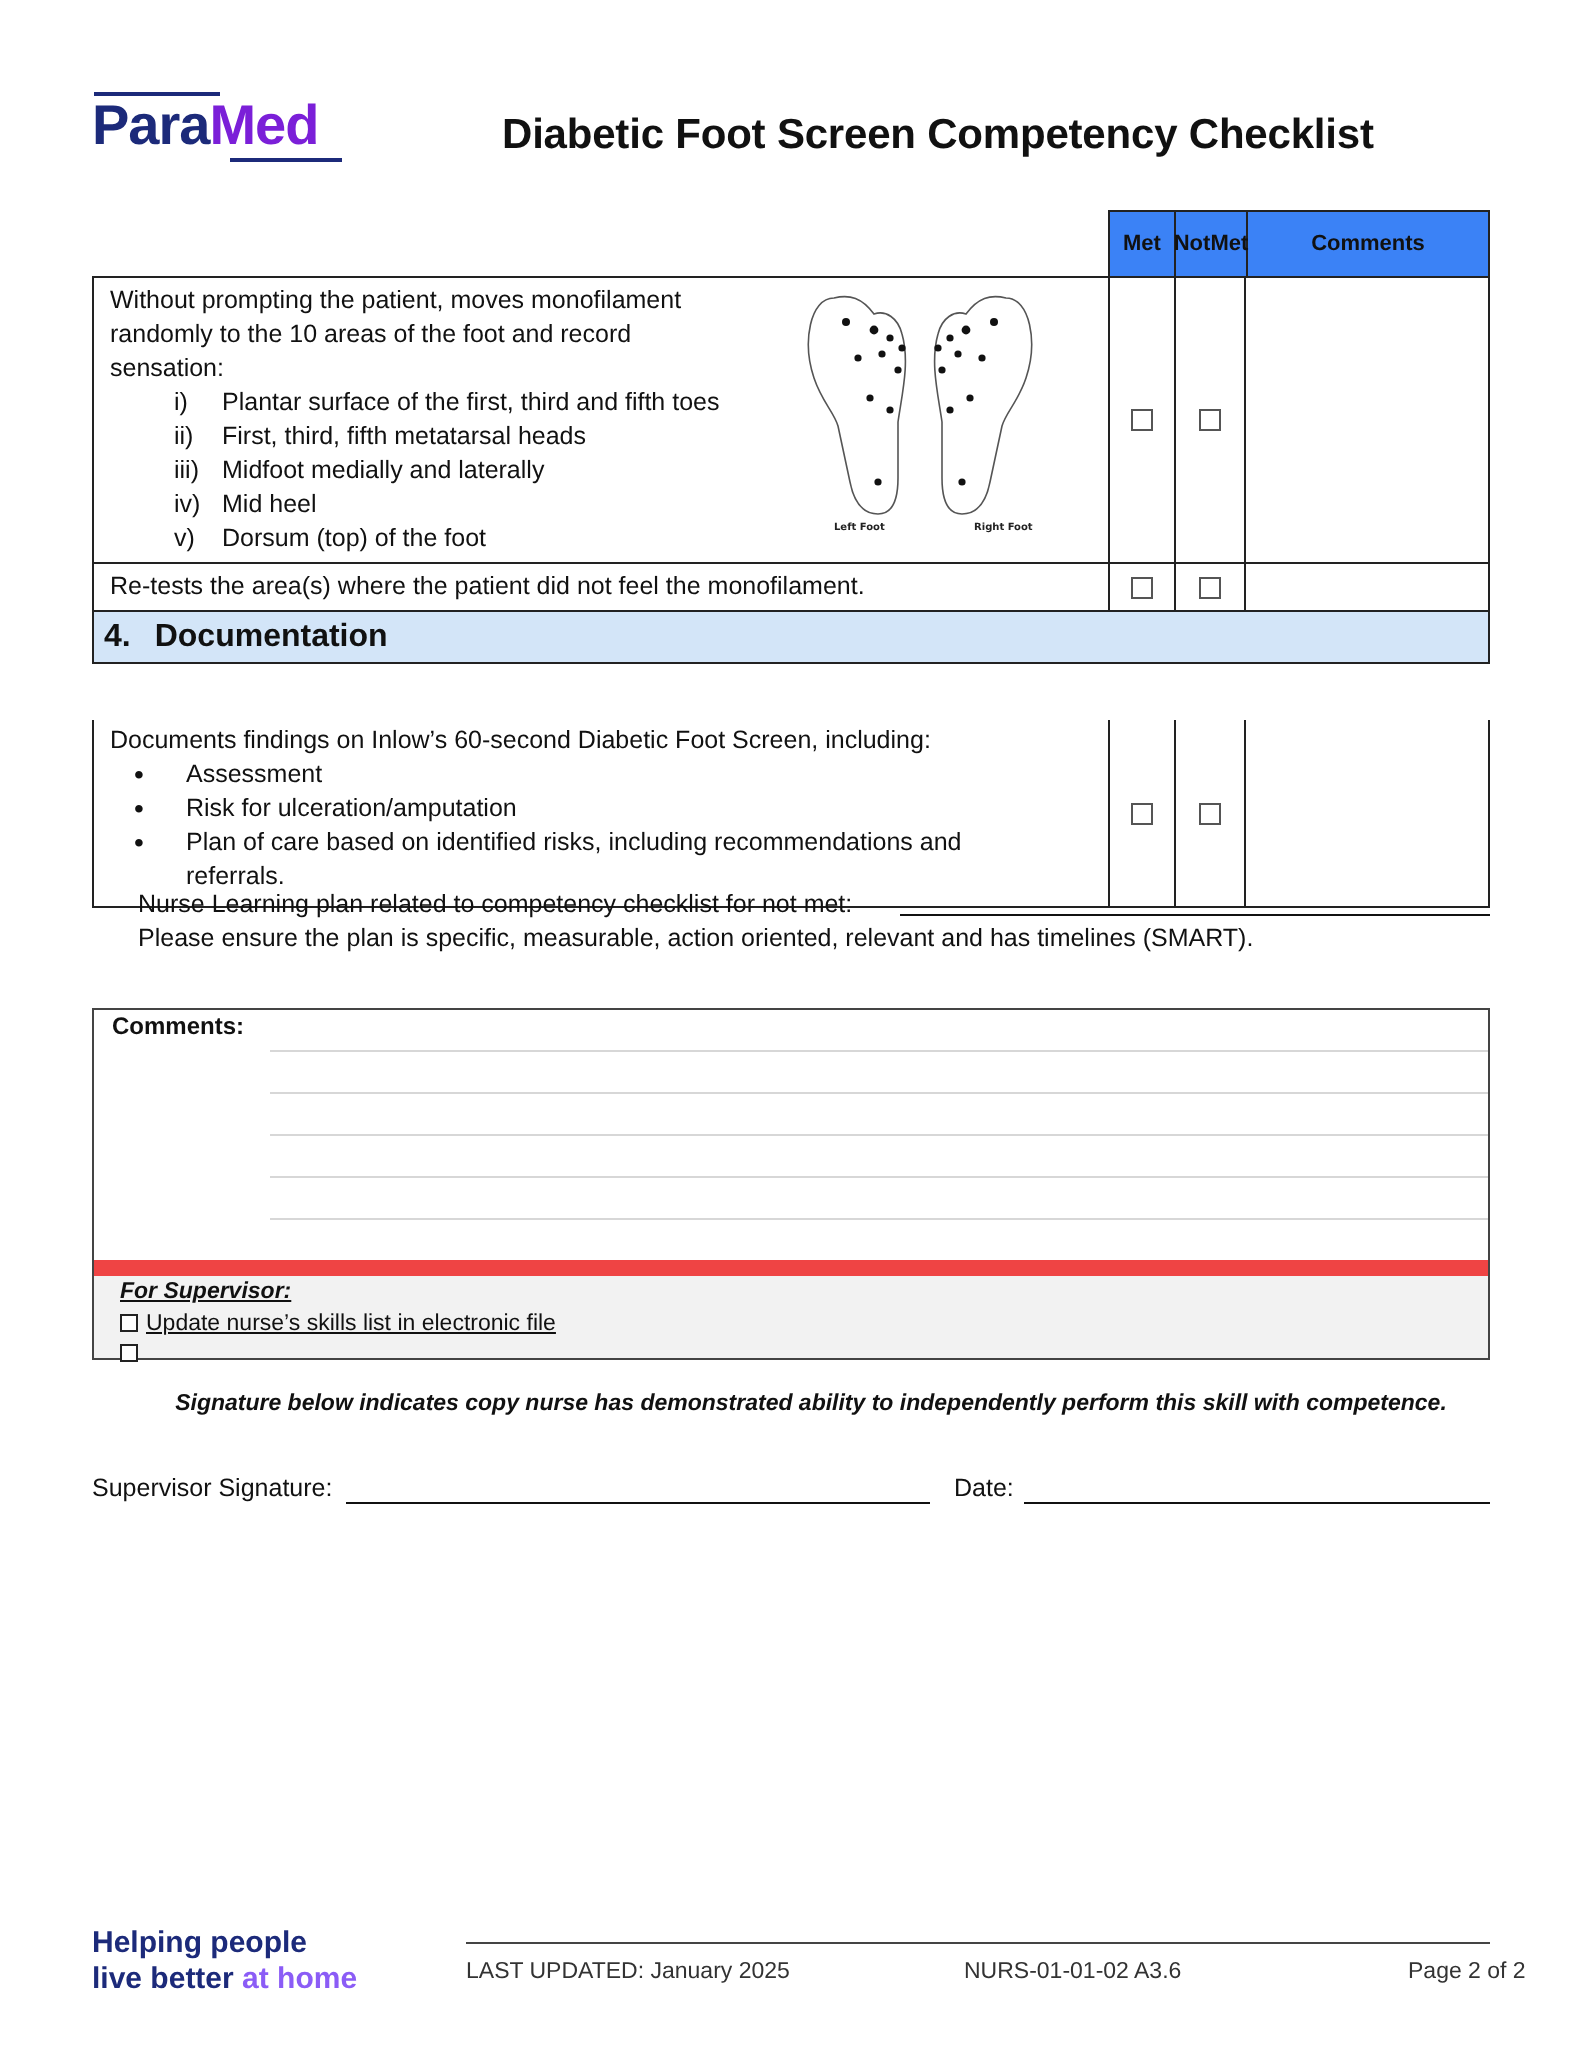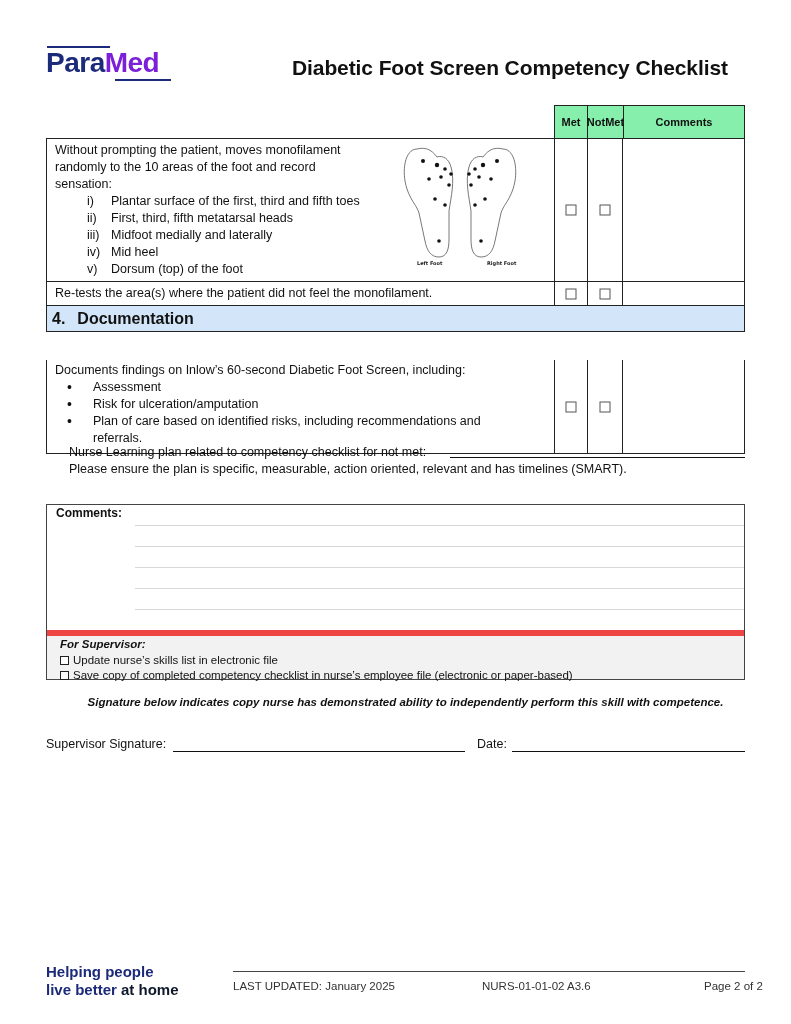--- a/index.html
+++ b/index.html
@@ -7,25 +7,25 @@
     body { position: relative; font-family: "Liberation Sans", sans-serif; color: #111; overflow: hidden; }
 
     
     .logo { position: absolute; left: 46px; top: 45px; width: 128px; height: 36px; }
     .logo .topline { position: absolute; left: 1px; top: 1px; width: 63px; height: 2px; background: #1c2a7a; }
     .logo .botline { position: absolute; left: 69px; top: 34px; width: 56px; height: 2px; background: #1c2a7a; }
     .logo .word { position: absolute; left: 0; top: 3px; font-size: 28px; font-weight: bold; letter-spacing: -0.5px; line-height: 30px; }
     .logo .para { color: #1c2a7a; }
     .logo .med { color: #7b1fd8; }
 
-    .doc-title { position: absolute; left: 251px; top: 56px; font-size: 21px; font-weight: bold; color: #111; letter-spacing: -0.1px; margin-left: 41px; }
+    .doc-title { position: absolute; left: 251px; top: 56px; font-size: 21px; font-weight: bold; color: #111; letter-spacing: -0.1px; }
 
     
     .tbl { position: absolute; left: 46px; top: 105px; width: 699px; }
-    .hdr-row { position: absolute; left: 508px; top: 0; width: 191px; height: 34px; background: #86efac; border: 1px solid #222; }
+    .hdr-row { position: absolute; left: 508px; top: 0; width: 191px; height: 34px; background: #3b82f6; border: 1px solid #222; }
     .hdr-cell { position: absolute; top: 0; height: 32px; display: flex; align-items: center; justify-content: center; text-align: center; font-size: 11px; font-weight: bold; line-height: 13px; }
     .hdr-met { left: 0; width: 33px; border-right: 1px solid #222; }
     .hdr-notmet { left: 33px; width: 36px; border-right: 1px solid #222; }
     .hdr-comments { left: 69px; width: 120px; }
 
     .row { position: absolute; left: 0; width: 699px; border: 1px solid #222; border-top: none; }
     .row .txt { position: absolute; left: 8px; font-size: 12.5px; line-height: 17px; }
     .row .c1, .row .c2 { position: absolute; top: 0; bottom: 0; border-left: 1px solid #222; }
     .row .c1 { left: 507px; width: 33px; }
     .row .c2 { left: 540px; width: 36px; border-right: 1px solid #222; }
@@ -44,32 +44,32 @@
     .foot-img { position: absolute; left: 348px; top: 2px; width: 130px; height: 126px; }
 
     
     .plan { position: absolute; left: 69px; top: 444px; font-size: 12.5px; line-height: 17px; }
     .plan-line { position: absolute; left: 450px; top: 457px; width: 295px; height: 1px; background: #111; }
 
     
     .cbox { position: absolute; left: 46px; top: 504px; width: 699px; height: 176px; border: 1px solid #444; padding-left: 48px; }
     .cbox .lbl { position: absolute; left: 9px; top: 1px; font-size: 12px; font-weight: bold; }
     .cline { position: absolute; left: 88px; right: 0; height: 1px; background: #d7d7d7; }
-    .sup { position: absolute; left: 0; top: 125px; width: 697px; height: 49px; background: #f2f2f2; border-top: 6px solid #ef4444; font-size: 11.5px; line-height: 15.5px; padding-left: 13px; padding-top: 1px; }
+    .sup { position: absolute; left: 0; top: 125px; width: 697px; height: 49px; background: #f2f2f2; border-top: 8px solid #ef4444; font-size: 11.5px; line-height: 15.5px; padding-left: 13px; padding-top: 1px; text-decoration: underline; }
     .sup .h { font-weight: bold; font-style: italic; }
     .sup .chk { display: inline-block; width: 9px; height: 9px; border: 1px solid #222; margin-right: 4px; vertical-align: -1px; background: #fff; }
 
     .sig-note { position: absolute; left: 0; width: 791px; top: 696px; text-align: center; font-size: 11.5px; font-weight: bold; font-style: italic; padding-left: 20px; }
 
     .sig-row { position: absolute; top: 737px; font-size: 12.5px; }
     .sig-line { position: absolute; height: 1px; background: #111; top: 751px; }
 
     
     .tagline { position: absolute; left: 46px; top: 963px; font-size: 15px; font-weight: bold; color: #1c2a7a; line-height: 18px; }
-    .tagline .accent { color: #0f172a; }
+    .tagline .accent { color: #8b5cf6; }
     .footer-rule { position: absolute; left: 233px; top: 971px; width: 512px; height: 1px; background: #444; }
     .footer-txt { position: absolute; top: 980px; font-size: 11.5px; color: #333; }
   </style>
 </head>
 <body>
 
 <div class="logo">
   <div class="topline"></div>
   <div class="word"><span class="para">Para</span><span class="med">Med</span></div>
   <div class="botline"></div>
@@ -208,21 +208,21 @@
 <div class="cbox">
   <div class="lbl">Comments:</div>
   <div class="cline" style="top:20px;"></div>
   <div class="cline" style="top:41px;"></div>
   <div class="cline" style="top:62px;"></div>
   <div class="cline" style="top:83px;"></div>
   <div class="cline" style="top:104px;"></div>
   <div class="sup">
     <div class="h">For Supervisor:</div>
     <div><span class="chk"></span><span>Update nurse’s skills list in electronic file</span></div>
-    <div><span class="chk"></span><span>Save copy of completed competency checklist in nurse’s employee file (electronic or paper-based)</span></div>
+    <div><span class="chk"></span></div>
   </div>
 </div>
 
 <div class="sig-note">Signature below indicates copy nurse has demonstrated ability to independently perform this skill with competence.</div>
 
 <div class="sig-row" style="left:46px;">Supervisor Signature:</div>
 <div class="sig-line" style="left:173px; width:292px;"></div>
 <div class="sig-row" style="left:477px;">Date:</div>
 <div class="sig-line" style="left:512px; width:233px;"></div>
 

